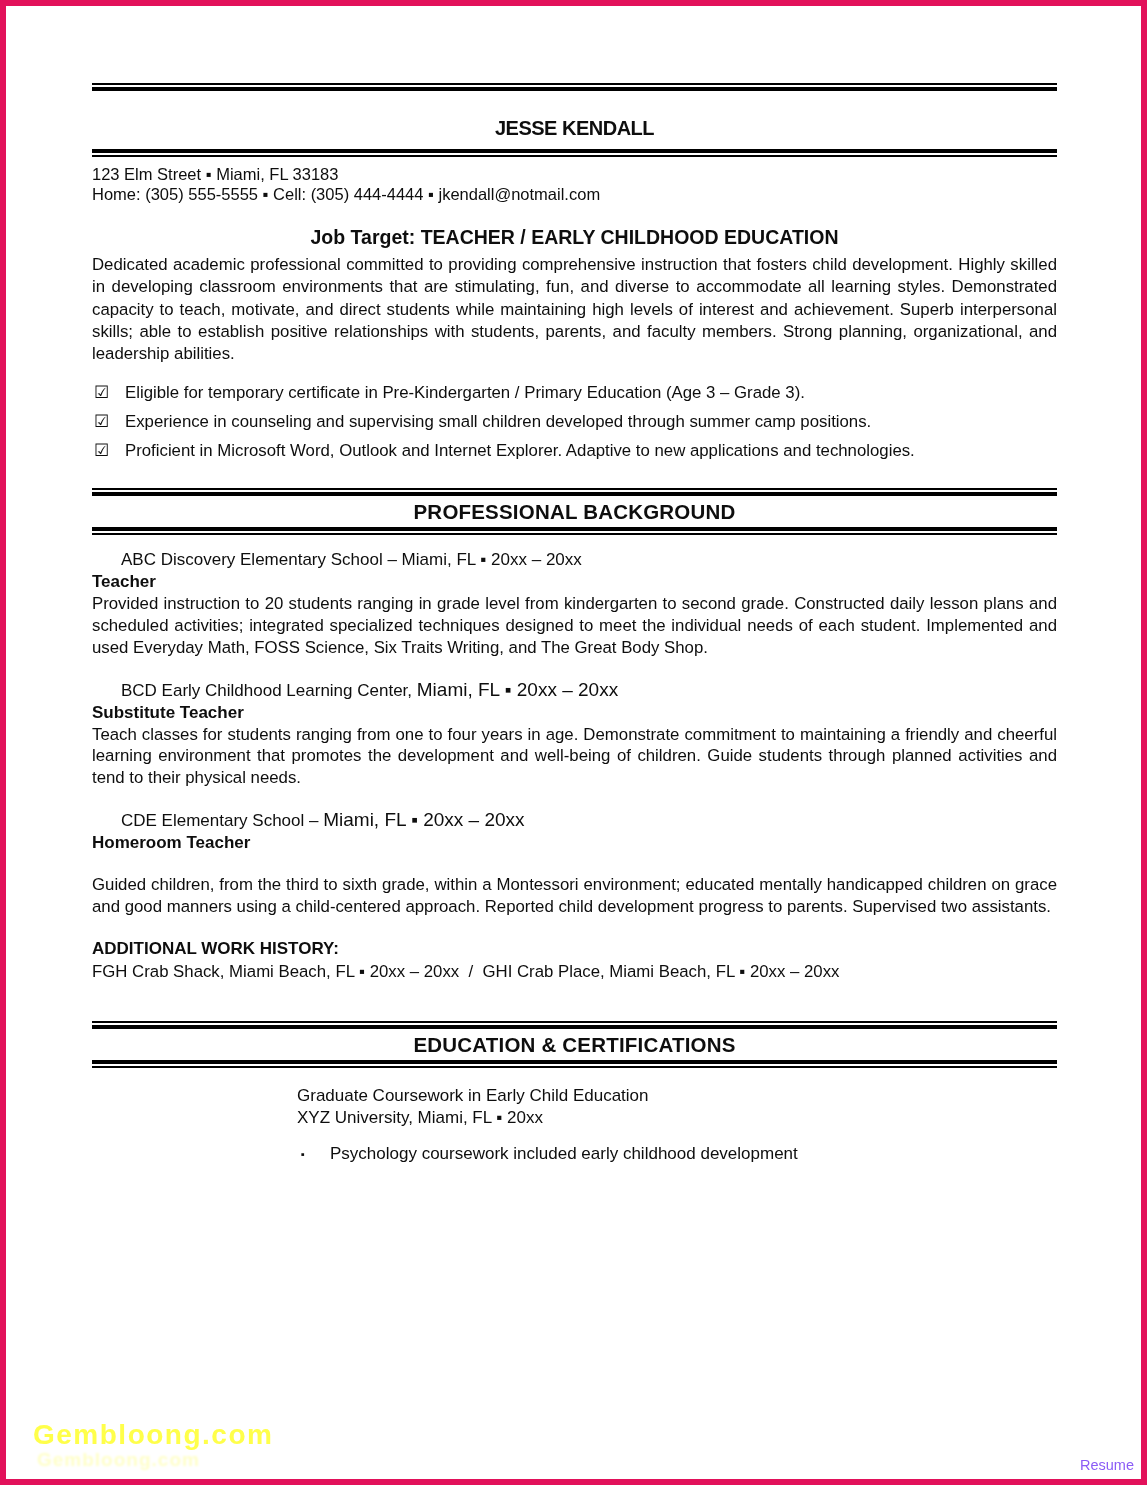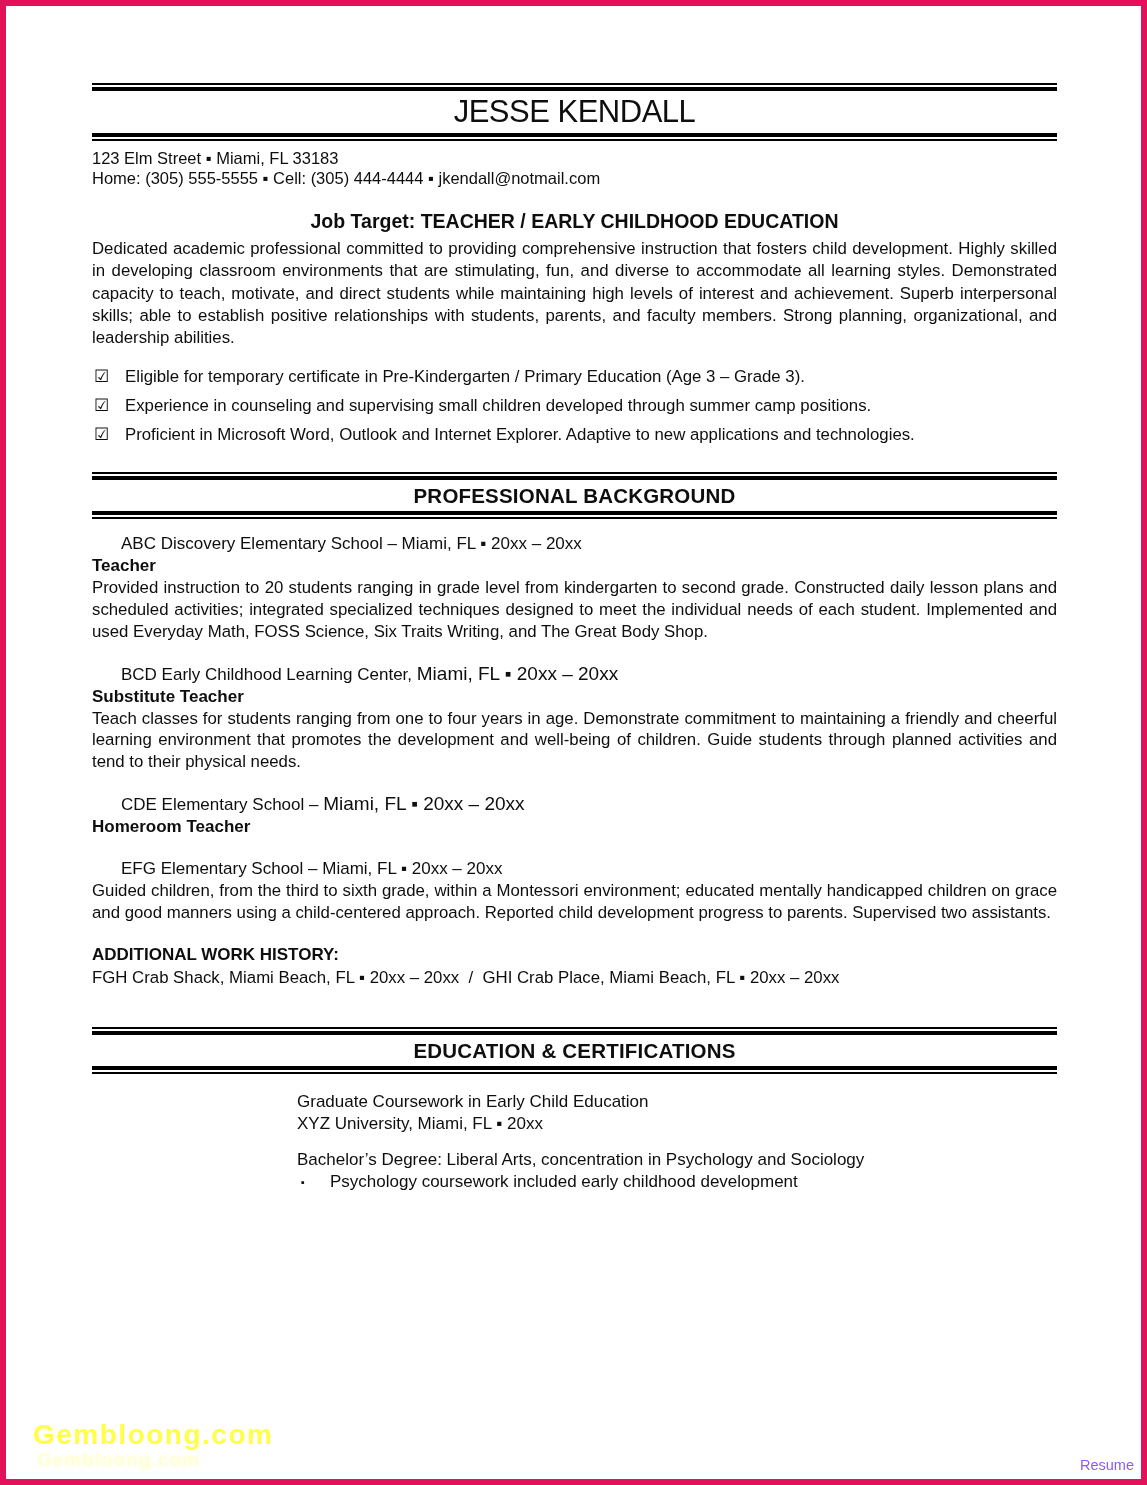--- a/index.html
+++ b/index.html
@@ -32,25 +32,25 @@
     width: 965px;
   }
   
   .hr-thin  { height: 2px; background: #000; }
   .hr-thick { height: 4px; background: #000; }
   .hr-gap   { height: 2px; }
   .rule-top { margin-top: 83px; }
 
   .person-name {
     text-align: center;
-    font-size: 31px;
-    font-weight: normal;
+    font-size: 20px;
+    font-weight: bold;
     letter-spacing: -0.5px;
     line-height: 36px;
-    margin: 3px 0 3px 0;
+    margin: 19px 0 3px 0;
   }
   .addr {
     text-align: left;
     font-size: 16.5px;
     line-height: 20px;
   }
   .addr-first { margin-top: 7px; }
 
   .job-target {
     text-align: center;
@@ -222,23 +222,20 @@
     </div>
 
     <div class="job meta-lg">
       <div class="employer">
         <span>CDE Elementary School – </span><span class="job-meta">Miami, FL ▪ 20xx – 20xx</span>
       </div>
       <div class="role">Homeroom Teacher</div>
     </div>
 
     <div class="job">
-      <div class="employer">
-        <span>EFG Elementary School – </span><span class="job-meta">Miami, FL ▪ 20xx – 20xx</span>
-      </div>
       <div class="desc">Guided children, from the third to sixth grade, within a Montessori environment; educated mentally handicapped children on grace and good manners using a child-centered approach. Reported child development progress to parents. Supervised two assistants.</div>
     </div>
 
   </div>
 
   <div class="additional">
     <div class="additional-title">ADDITIONAL WORK HISTORY:</div>
     <div class="additional-line">FGH Crab Shack, Miami Beach, FL ▪ 20xx – 20xx &nbsp;/&nbsp; GHI Crab Place, Miami Beach, FL ▪ 20xx – 20xx</div>
   </div>
 
@@ -255,21 +252,20 @@
         <div class="hr-thin"></div>
     </div>
   </div>
 
   <div class="education">
     <div>
       <div class="edu-line">Graduate Coursework in Early Child Education</div>
       <div class="edu-line">XYZ University, Miami, FL ▪ 20xx</div>
     </div>
     <div class="edu-entry-2">
-      <div class="edu-line">Bachelor’s Degree: Liberal Arts, concentration in Psychology and Sociology</div>
       <div class="edu-bullet">
         <span class="bullet-icon">▪</span>
         <span>Psychology coursework included early childhood development</span>
       </div>
     </div>
   </div>
 
 </div>
 
 <div class="watermark">Gembloong.com</div>

